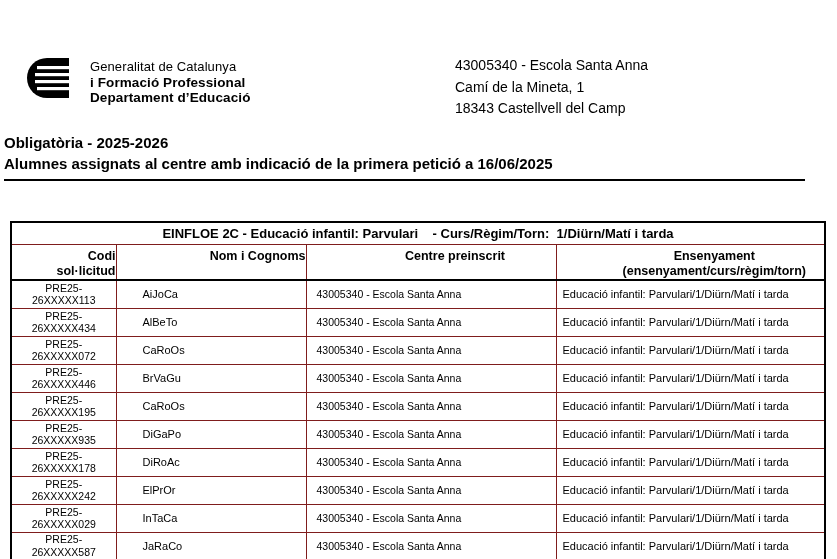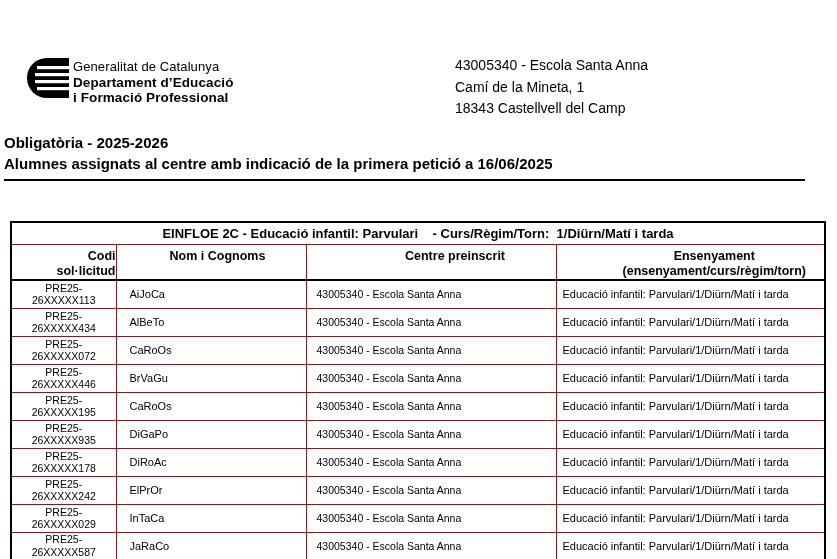--- a/index.html
+++ b/index.html
@@ -6,21 +6,21 @@
   html, body {
     width:837px; height:559px;
     background:#ffffff;
     overflow:hidden;
     font-family:"Liberation Sans", sans-serif;
     color:#000;
   }
   .page { position:relative; width:837px; height:559px; background:#fff; }
 
   
-  .brand { position:absolute; left:25px; top:58px; display:flex; gap:4px; align-items:flex-start;justify-content:center; }
+  .brand { position:absolute; left:25px; top:58px; display:flex; gap:21px; align-items:flex-start;justify-content:center; }
   .logo svg { display:block; }
   .brand-text { font-size:13px; line-height:15.5px; padding-top:1px; letter-spacing:.1px; }
   .brand-text .b { font-weight:bold; font-size:13.5px; }
 
   .school { position:absolute; left:455px; top:55px; font-size:14px; line-height:21.5px; }
 
   
   .titles {
     position:absolute; left:4px; top:132px; width:801px;
     font-weight:bold; font-size:15px; line-height:21px;
@@ -38,48 +38,48 @@
   .group-header {
     font-weight:bold; font-size:13px; text-align:center;
     height:22px; vertical-align:middle; white-space:pre-wrap;
   }
   tr.col-header th {
     font-weight:bold; font-size:12.5px; line-height:15px;
     height:36px; vertical-align:top; padding-top:4px;
     border-bottom:2px solid #000;
   }
   th.h-codi { text-align:right; padding-left:7px; }
-  th.h-nom  { text-align:center; padding-left:13px; }
+  th.h-nom  { text-align:right; padding-left:13px; }
   th.h-centre, th.h-ens { text-align:center;padding-left:48px; }
 
   .data-table td { font-size:11px; height:28px; vertical-align:middle; }
   td.td-codi { text-align:center; font-size:10.5px; line-height:12.5px; }
-  td.td-nom { padding-left:13px; }
+  td.td-nom { padding-left:26px; }
   td.td-centre { padding-left:10px; font-size:10.5px; white-space:nowrap; }
   td.td-ens { padding-left:6px; font-size:11px; white-space:nowrap; }
 </style>
 </head>
 <body>
 
 <div class="page">
 
   <div class="brand">
     <span class="logo">
       <svg width="44" height="40" viewBox="0 0 44 40" aria-hidden="true">
         <path d="M22 0 A20 20 0 0 0 22 40 L44 40 L44 0 Z" fill="#000"></path>
         <rect x="12" y="8" width="32" height="3.2" fill="#fff"></rect>
         <rect x="10" y="15" width="34" height="3.2" fill="#fff"></rect>
         <rect x="10" y="22" width="34" height="3.2" fill="#fff"></rect>
         <rect x="12" y="29" width="32" height="3.2" fill="#fff"></rect>
       </svg>
     </span>
     <div class="brand-text">
       <div>Generalitat de Catalunya</div>
+      <div class="b">i Formació Professional</div>
       <div class="b">Departament d’Educació</div>
-      <div class="b">i Formació Professional</div>
     </div>
   </div>
 
   <div class="school">
     <div>43005340 - Escola Santa Anna</div>
     <div>Camí de la Mineta, 1</div>
     <div>18343 Castellvell del Camp</div>
   </div>
 
   <div class="titles">

